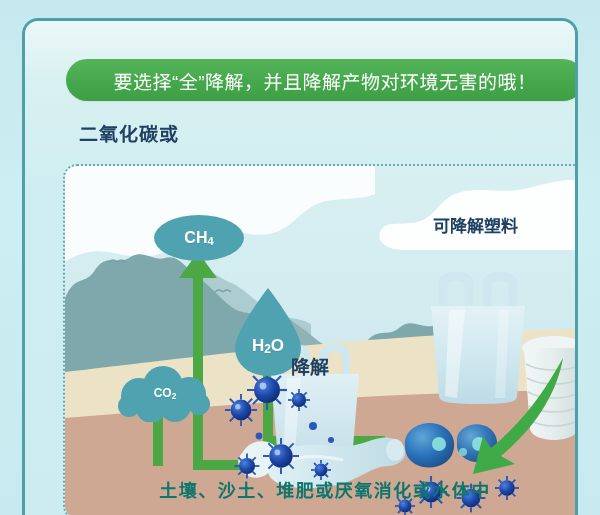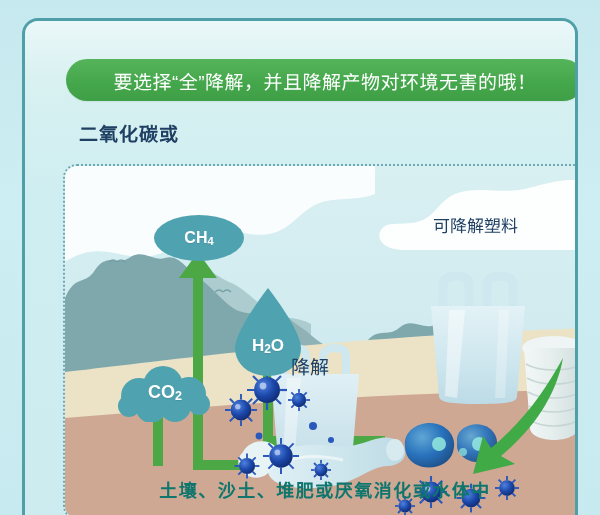--- a/index.html
+++ b/index.html
@@ -119,21 +119,21 @@
   }
   .ground-soil {
     position: absolute;
     left: 0; right: 0; bottom: 0; height: 128px;
   }
 
   
   .scene-label {
     position: absolute;
     font-size: 16px;
-    font-weight: normal;
+    font-weight: bold;
     color: #1f3f63;
     z-index: 30;
     white-space: nowrap;
   }
 
   
   .bubble-text {
     position: absolute;
     z-index: 26;
     color: #ffffff;
@@ -286,21 +286,21 @@
 
         <div class="bubble-text" style="left:166px; top:120px; width:74px; height:92px; font-size:17px;">
           <svg style="position:absolute; left:0; top:0;" width="74" height="92" viewBox="0 0 74 92" aria-hidden="true">
             <path d="M37,2 C37,2 70,44 70,62 C70,79 55,90 37,90 C19,90 4,79 4,62 C4,44 37,2 37,2 Z" fill="#4fa3b0"></path>
           </svg>
           <span style="position:relative; z-index:2; margin-top:28px;">
             <span>H</span><sub>2</sub><span>O</span>
           </span>
         </div>
 
-        <div class="bubble-text" style="left:48px; top:198px; width:104px; height:58px; font-size:18px;">
+        <div class="bubble-text" style="left:48px; top:198px; width:104px; height:58px; font-size:12px;">
           <svg style="position:absolute; left:0; top:0;" width="104" height="58" viewBox="0 0 104 58" aria-hidden="true">
             <g fill="#4fa3b0">
               <circle cx="26" cy="32" r="18"></circle>
               <circle cx="50" cy="22" r="20"></circle>
               <circle cx="76" cy="30" r="17"></circle>
               <circle cx="62" cy="42" r="16"></circle>
               <circle cx="38" cy="44" r="15"></circle>
               <circle cx="86" cy="40" r="11"></circle>
               <circle cx="16" cy="42" r="11"></circle>
             </g>

